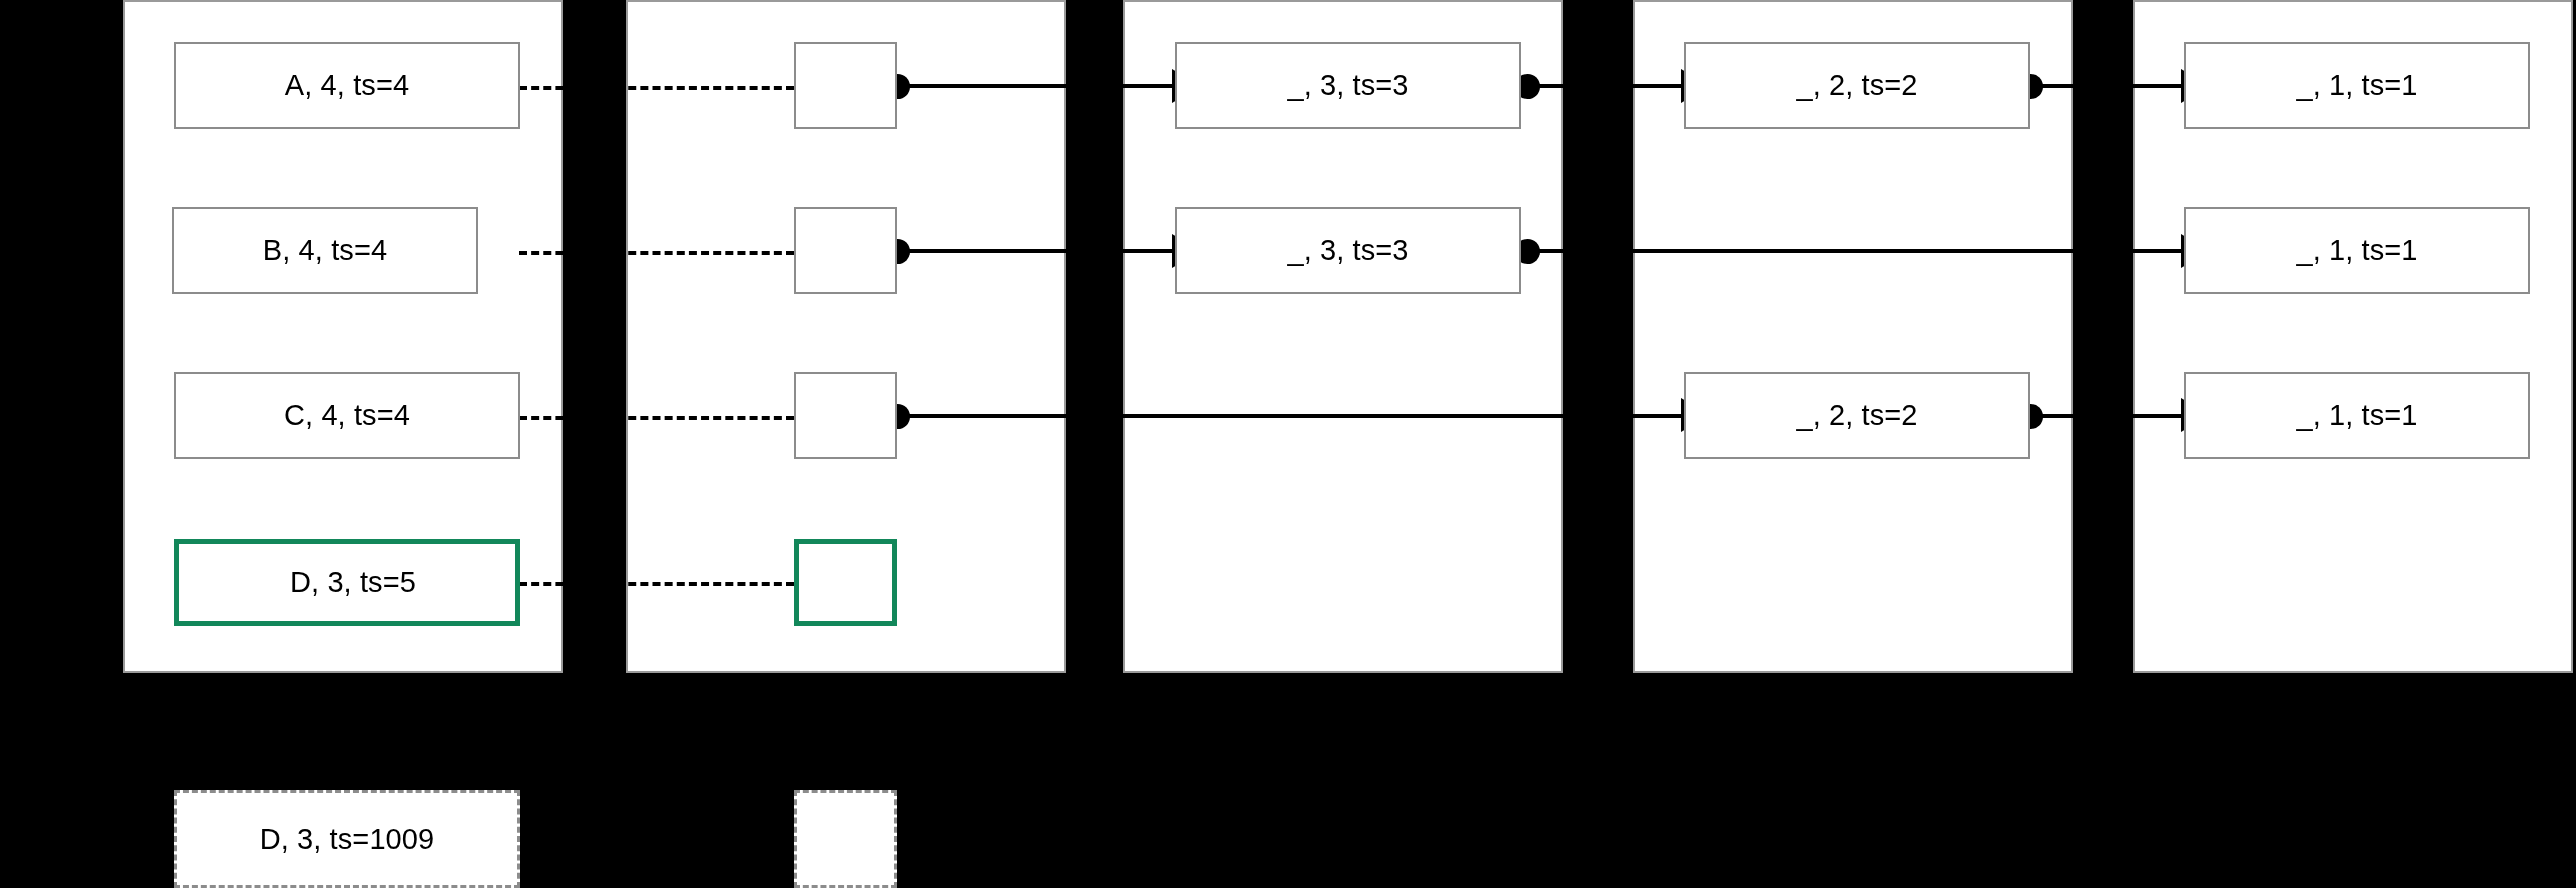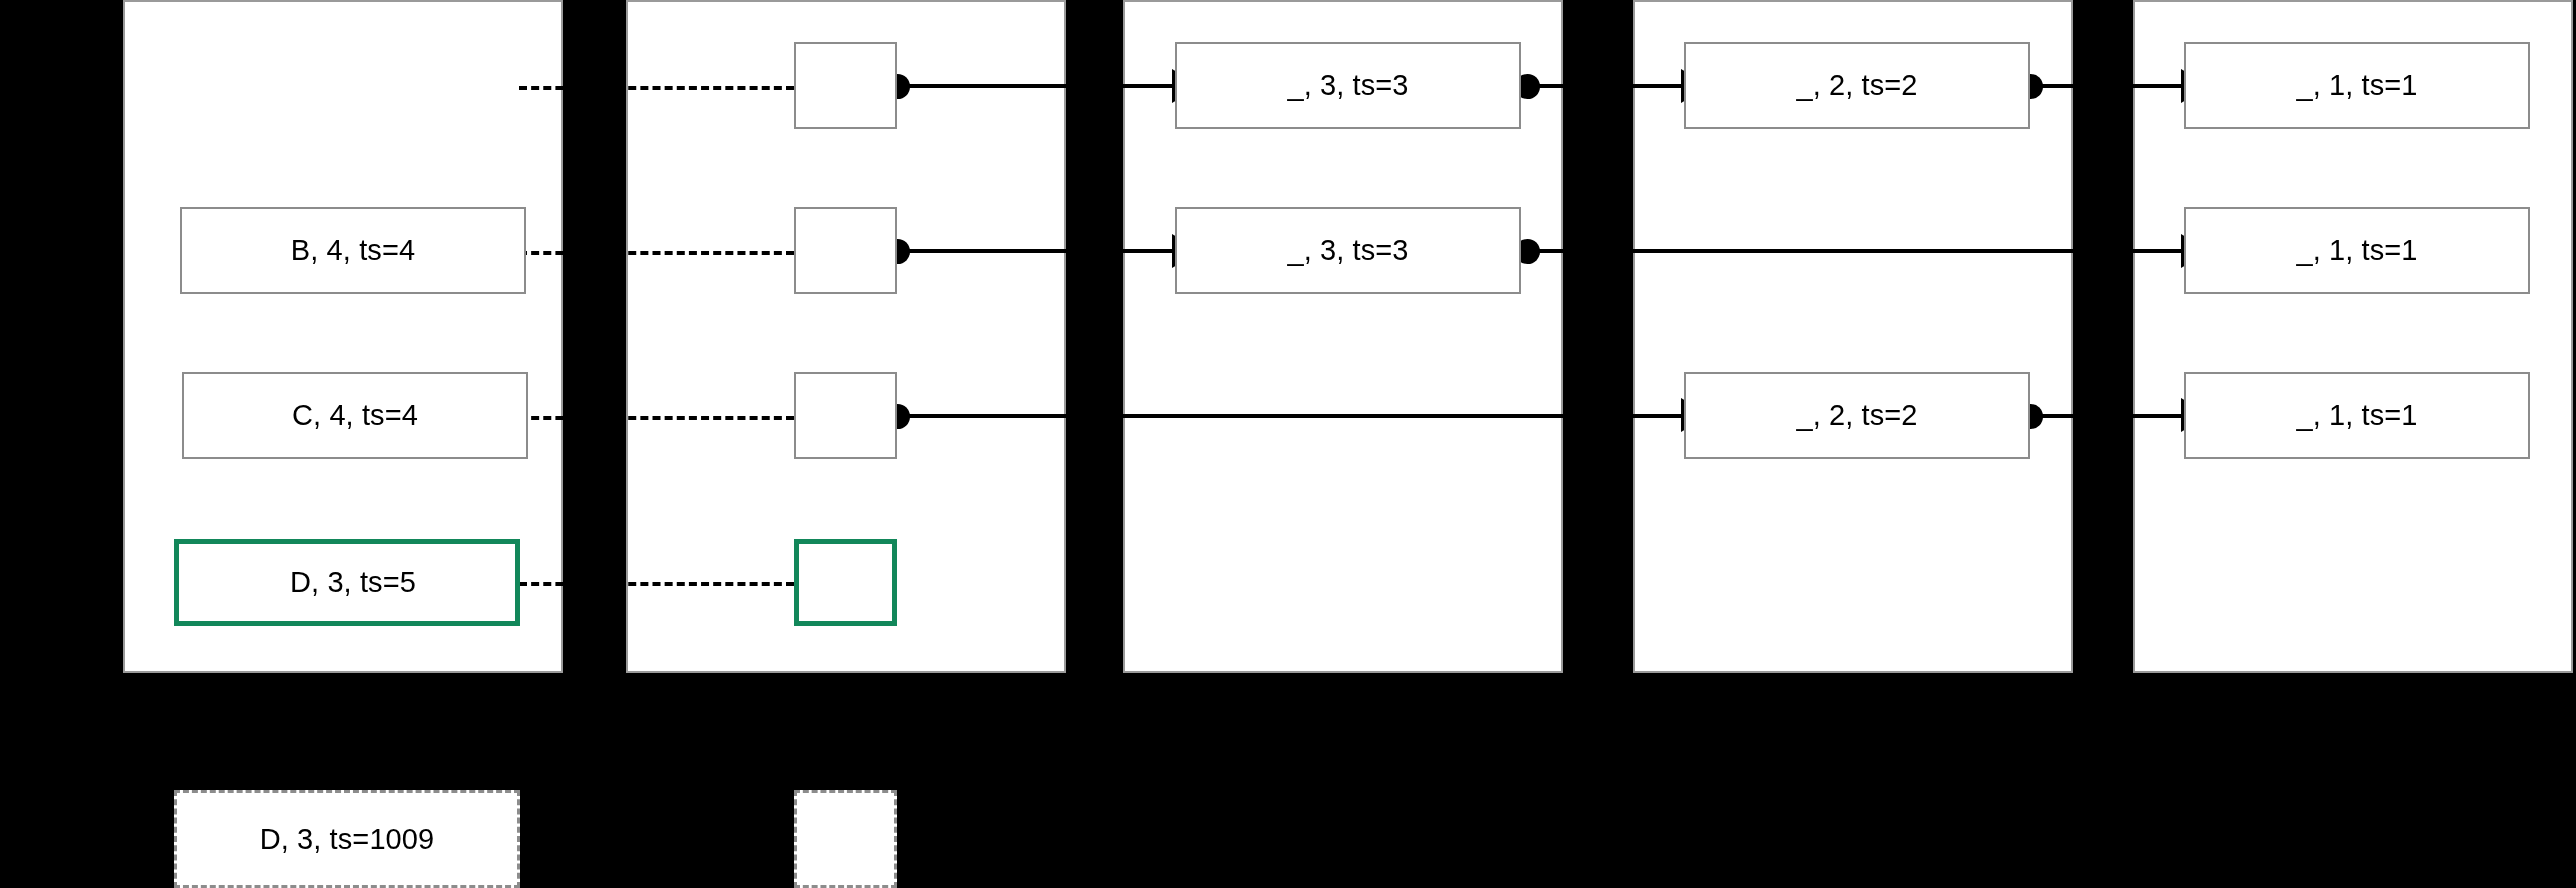--- a/index.html
+++ b/index.html
@@ -54,24 +54,27 @@
   <div class="arrow" style="left:2181px;top:234px;"></div>
 
   <div class="solid" style="left:897px;top:414px;width:784px;"></div>
   <div class="dot" style="left:885px;top:404px;"></div>
   <div class="arrow" style="left:1681px;top:398px;"></div>
 
   <div class="solid" style="left:2029px;top:414px;width:152px;"></div>
   <div class="dot" style="left:2018px;top:404px;"></div>
   <div class="arrow" style="left:2181px;top:398px;"></div>
 
-  <div class="node" style="left:180px;top:207px;width:346px;height:87px;">
+  <div class="node" style="left:174px;top:42px;width:346px;height:87px;">
+    <span>A, 4, ts=4</span>
+  </div>
+  <div class="node" style="left:172px;top:207px;width:306px;height:87px;">
     <span>B, 4, ts=4</span>
   </div>
-  <div class="node" style="left:174px;top:372px;width:346px;height:87px;margin-left:8px;">
+  <div class="node" style="left:174px;top:372px;width:346px;height:87px;">
     <span>C, 4, ts=4</span>
   </div>
   <div class="node green" style="left:174px;top:539px;width:346px;height:87px;">
     <span>D, 3, ts=5</span>
   </div>
 
   <div class="node" style="left:794px;top:42px;width:103px;height:87px;">
     <span></span>
   </div>
   <div class="node" style="left:794px;top:207px;width:103px;height:87px;">

